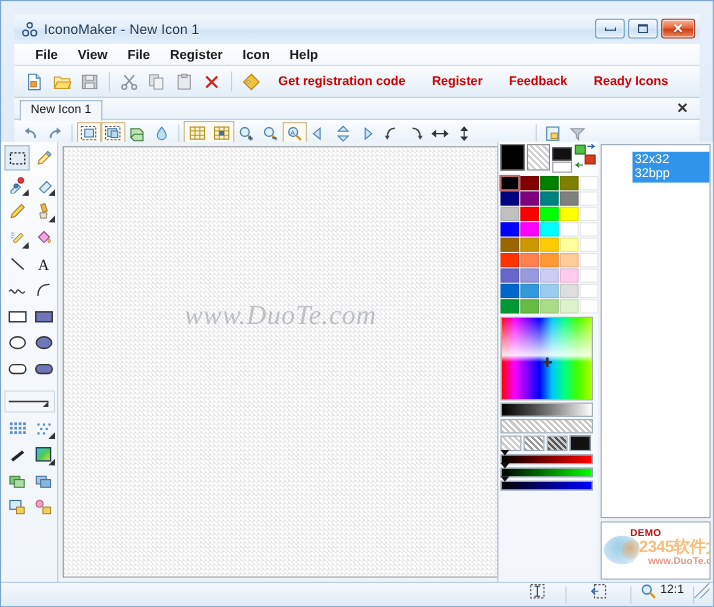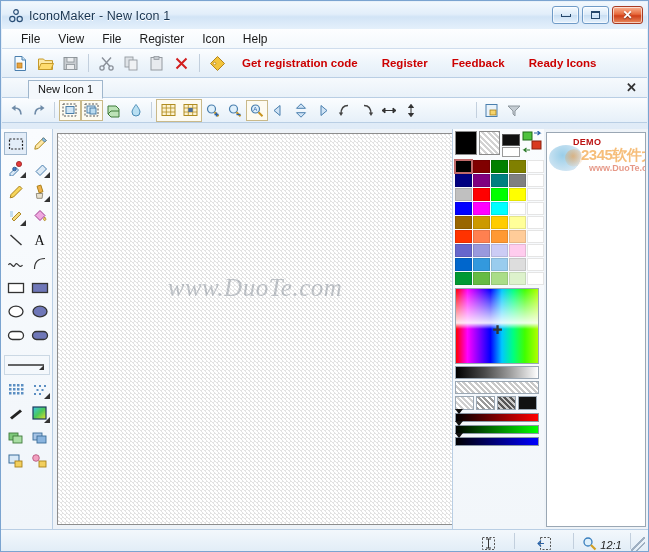--- a/index.html
+++ b/index.html
@@ -11,21 +11,21 @@
     background:#d6e3f0;
     overflow:hidden;
   }
 
   
   #app {
     position:relative;
     width:649px; height:552px;
     background:linear-gradient(180deg,#e8f1fa 0%,#d3e2f2 60%,#c7daee 100%);
     border:1px solid #7ba4d0;
-    padding:1px;
+    padding:12px;
   }
 
   
   #titlebar {
     position:relative;
     height:27px;
     display:flex; align-items:center;
     padding-left:6px;
     background:linear-gradient(180deg,#f2f8fd 0%,#e2eefa 45%,#d2e4f6 55%,#e4f0fb 100%);
   }
@@ -51,20 +51,21 @@
   .wbtn .g-max { width:9px; height:8px; border:1px solid #26476a; border-top-width:2px; }
   .wbtn .g-close { color:#fff; font-size:12px; font-weight:bold; line-height:1;
                    text-shadow:0 1px 1px rgba(0,0,0,.45); }
 
   
   #menubar {
     height:20px; display:flex; align-items:center;
     padding-left:10px; gap:0px;
     background:linear-gradient(180deg,#fdfeff 0%,#f3f8fc 100%);
     border-bottom:1px solid #cfdded;
+    font-weight:bold;
   }
   .menu-item {
     padding:2px 9px; font-size:12px; color:#1a1a1a; cursor:default;
     white-space:nowrap;
   }
 
   
   #maintoolbar {
     height:29px; display:flex; align-items:center; gap:0;
     padding:0 6px;
@@ -85,21 +86,20 @@
     border-bottom:1px solid #b9cee4;
     padding-left:5px;
   }
   #tabstrip .doctab {
     position:absolute; left:5px; top:2px;
     padding:2px 9px 3px 9px;
     background:#f4f8fc;
     border:1px solid #9fb6cc; border-bottom-color:#f4f8fc;
     font-size:11px; color:#111;
     white-space:nowrap;
-    margin-left:21px;
   }
   #tabstrip .tabclose {
     position:absolute; right:10px; top:2px;
     font-size:13px; color:#333; font-weight:bold; line-height:15px;
   }
 
   
   #edittoolbar {
     height:25px; display:flex; align-items:center;
     padding:0 4px;
@@ -280,21 +280,21 @@
   }
 
   
   #statusbar {
     position:absolute; left:0; right:0; bottom:0; height:22px;
     display:flex; align-items:center;
     background:linear-gradient(180deg,#f3f8fc 0%,#e2edf7 100%);
     border-top:1px solid #b9cee4;
     font-size:11px; color:#222;
   }
-  .sbcell { display:flex; align-items:flex-end; justify-content:center; height:100%;font-style:italic; }
+  .sbcell { display:flex; align-items:flex-start; justify-content:center; height:100%; }
   .sb-spacer { flex:1 1 auto; }
   .sb-sep { width:1px; height:16px; background:#c2cfdd; }
   #sb-zoom { width:56px; gap:3px; }
   #sb-grip {
     width:14px; height:14px; margin-right:3px;
     background:
       linear-gradient(135deg,transparent 0 46%,#9fb0c2 46% 54%,transparent 54% 100%),
       linear-gradient(135deg,transparent 0 66%,#9fb0c2 66% 74%,transparent 74% 100%);
   }
   svg { display:block; }
@@ -874,20 +874,26 @@
         <div class="chbar g"></div>
         <span class="chthumb"></span>
       </div>
       <div class="chrow">
         <div class="chbar b"></div>
         <span class="chthumb"></span>
       </div>
     </div>
 
     <div id="rightcol">
+      <div id="iconlist">
+        <div class="icon-item">
+          <div>32x32</div>
+          <div>32bpp</div>
+        </div>
+      </div>
 
       <div id="previewbox">
         <div class="wm-blob"></div>
         <div class="wm-blob2"></div>
         <div id="demotag">DEMO</div>
         <div class="wm-2345">2345软件大全</div>
         <div class="wm-duote">www.DuoTe.com</div>
       </div>
     </div>
   </div>

